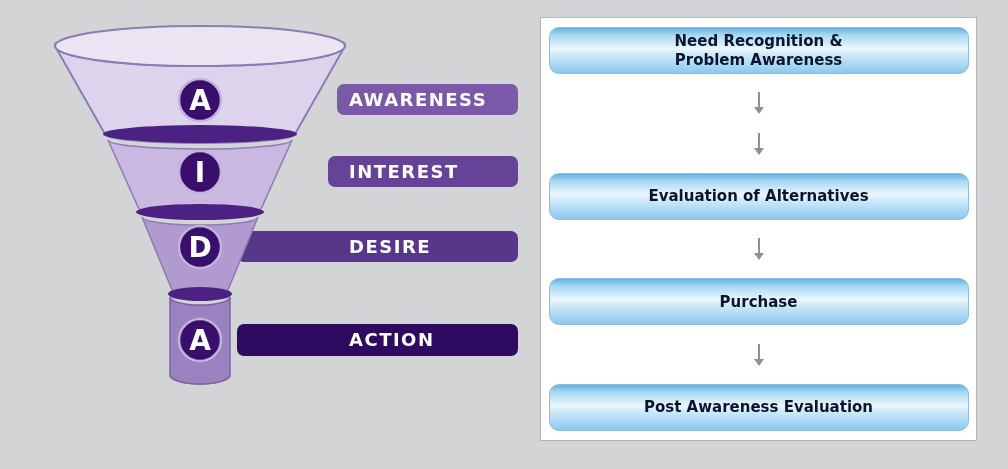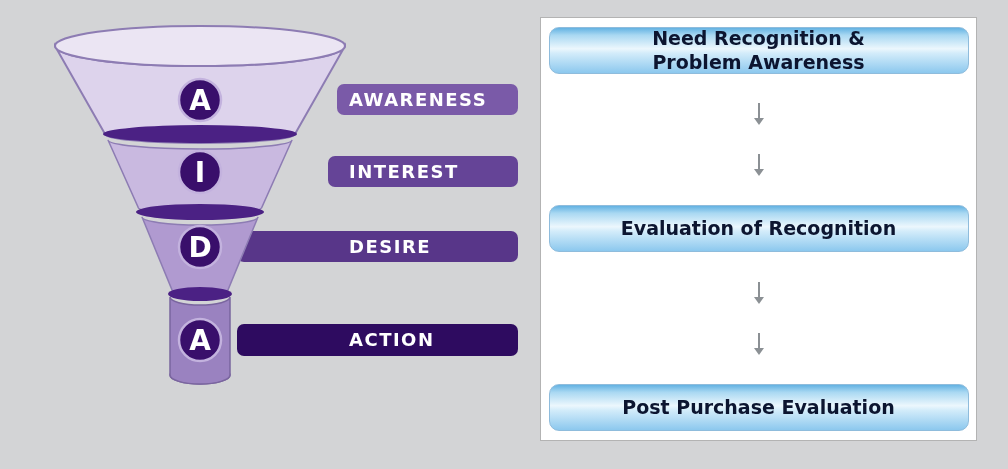--- a/index.html
+++ b/index.html
@@ -58,21 +58,21 @@
       #d3ecfa 56%,
       #8cc8ee 100%);
     display: flex;
     align-items: center;
     justify-content: center;
     text-align: center;
     flex: 0 0 auto;
   }
   .step-label {
     font-weight: bold;
-    font-size: 19px;
+    font-size: 15px;
     line-height: 1.25;
     color: #0c1530;
     white-space: pre-line;
   }
   .arrow {
     display: flex;
     flex-direction: column;
     align-items: center;
     flex: 0 0 auto;
   }
@@ -136,32 +136,35 @@
       <div class="arrow-head"></div>
     </div>
 
 
     <div class="arrow">
       <div class="arrow-line"></div>
       <div class="arrow-head"></div>
     </div>
 
     <div class="step-box">
-      <span class="step-label">Evaluation of Recognition</span>
+      <span class="step-label">Evaluation of Alternatives</span>
     </div>
 
     <div class="arrow">
       <div class="arrow-line"></div>
       <div class="arrow-head"></div>
     </div>
 
+    <div class="step-box">
+      <span class="step-label">Purchase</span>
+    </div>
 
     <div class="arrow">
       <div class="arrow-line"></div>
       <div class="arrow-head"></div>
     </div>
 
     <div class="step-box">
-      <span class="step-label">Post Purchase Evaluation</span>
+      <span class="step-label">Post Awareness Evaluation</span>
     </div>
 
   </div>
 </div>
 
 </body></html>

